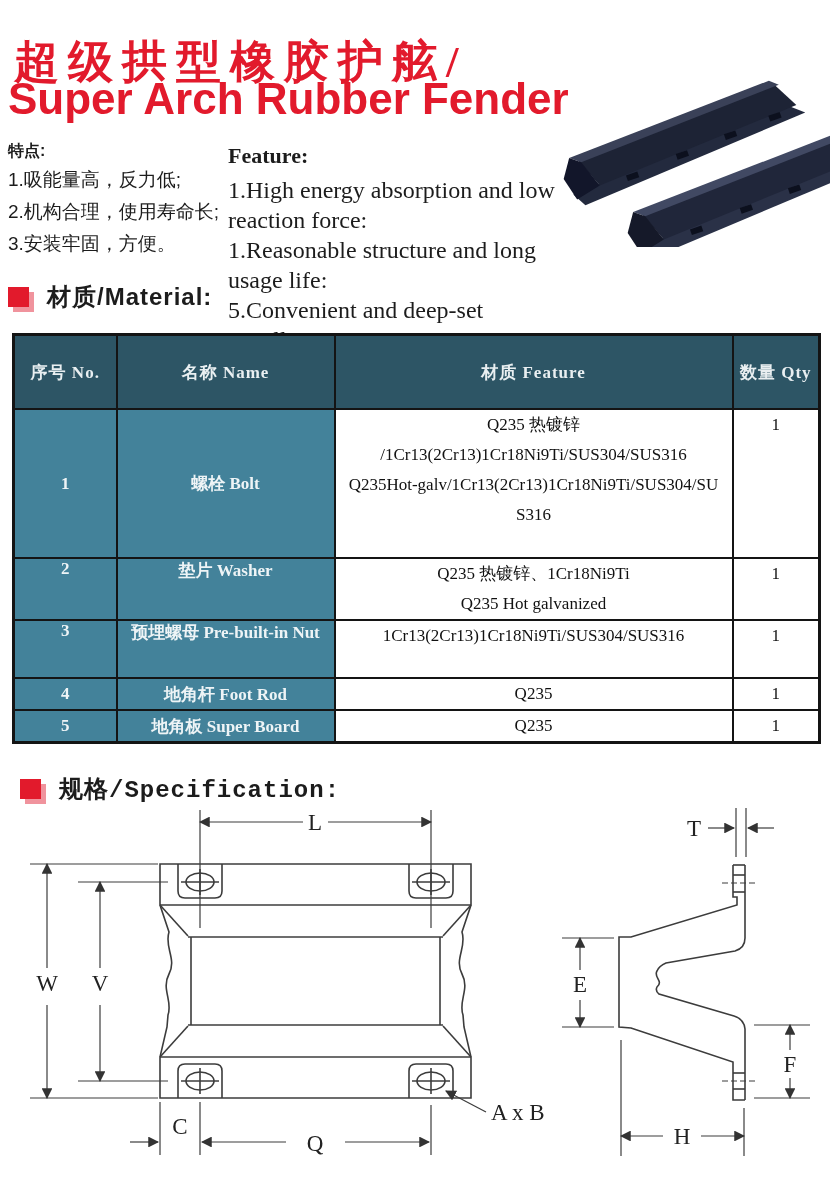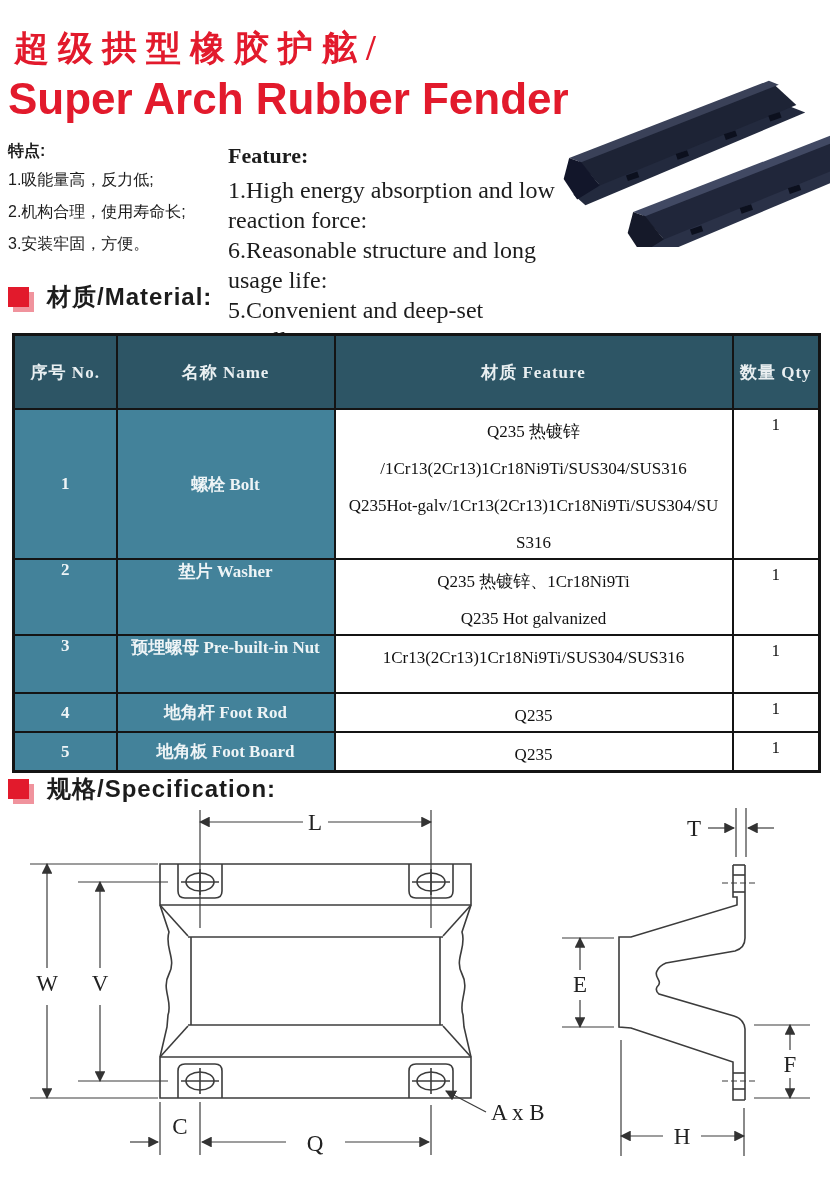--- a/index.html
+++ b/index.html
@@ -3,49 +3,49 @@
 <meta charset="utf-8">
 <style>
   :root{
     --red:#e21a2c; --red-shadow:#f0939d;
     --header-teal:#2d5565; --row-teal:#43829a;
     --border:#141414; --ink:#1c1c1c; --line:#3c3c3c;
   }
   html,body{margin:0;padding:0;background:#fff;}
   .page{position:relative;width:830px;height:1194px;background:#fff;overflow:hidden;
         font-family:"Liberation Sans",sans-serif;color:var(--ink);}
-  .title-zh{position:absolute;left:14px;top:25px;font-family:"Liberation Serif",serif;
-        font-weight:bold;font-size:35px;letter-spacing:9px;color:var(--red);white-space:nowrap;}
+  .title-zh{position:absolute;left:14px;top:32px;font-family:"Liberation Serif",serif;
+        font-weight:bold;font-size:45px;letter-spacing:9px;color:var(--red);white-space:nowrap;}
   .title-en{position:absolute;left:8px;top:74px;font-family:Liberation Sans, sans-serif;
         font-weight:bold;font-size:44px;color:var(--red);white-space:nowrap;}
   .feat-zh{position:absolute;left:8px;top:141px;width:218px;}
   .feat-zh .hd{font-size:16px;font-weight:bold;margin:0 0 2px 0;}
-  .feat-zh .it{font-size:16px;line-height:32px;}
+  .feat-zh .it{font-size:19px;line-height:32px;}
   .feat-en{position:absolute;left:228px;top:143px;width:335px;font-family:"Liberation Serif",serif;}
   .feat-en .hd{font-size:22px;font-weight:bold;margin:0 0 6px 0;}
   .feat-en .it{font-size:24px;line-height:30px;}
   .photo{position:absolute;left:553px;top:55px;width:277px;height:192px;}
   .section-head{position:absolute;display:flex;align-items:center;gap:18px;}
   .section-head .bullet{width:21px;height:20px;background:var(--red);
         box-shadow:5px 5px 0 var(--red-shadow);}
   .section-head .label{font-size:24px;font-weight:bold;letter-spacing:1px;}
   .mat-head{left:8px;top:281px;}
-  .spec-head{left:8px;top:773px;}
+  .spec-head{left:20px;top:773px;font-family:Liberation Mono, monospace;}
   table.mat{position:absolute;left:12px;top:333px;width:806px;border-collapse:collapse;
         table-layout:fixed;font-family:"Liberation Serif",serif;font-size:17px;border-radius:31px;}
   table.mat td,table.mat th{border:2px solid var(--border);text-align:center;padding:0;}
   table.mat{border:3px solid var(--border);}
   table.mat th{height:72px;background:var(--header-teal);color:#e9eff1;font-weight:bold;
         font-size:17px;letter-spacing:1px;}
   td.teal{background:var(--row-teal);color:#eef4f6;font-weight:bold;}
   tr.r1 td{height:147px;} tr.r2 td{height:55px;} tr.r3 td{height:56px;}
   tr.r4 td{height:27px;} tr.r5 td{height:27px;}
   td.vmid{vertical-align:middle;} td.vtop{vertical-align:top;padding-top:4px;}
   td.mat-cell{background:#fff;color:#111;font-weight:normal;vertical-align:top;padding-top:3px;}
-  td.mat-cell .ln{line-height:30px;margin-top:7px;}
+  td.mat-cell .ln{line-height:30px;}
   td.qty{background:#fff;color:#111;vertical-align:top;padding-top:3px;line-height:30px;}
   .drawing{position:absolute;}
   .dwg-left{left:18px;top:800px;}
   .dwg-right{left:558px;top:800px;}
   svg .dimtxt{font-family:"Liberation Serif",serif;font-size:23px;fill:#222;}
 </style>
 </head>
 <body>
 
 <div class="page">
@@ -56,21 +56,21 @@
   <div class="feat-zh">
     <div class="hd">特点:</div>
     <div class="it">1.吸能量高，反力低;</div>
     <div class="it">2.机构合理，使用寿命长;</div>
     <div class="it">3.安装牢固，方便。</div>
   </div>
 
   <div class="feat-en">
     <div class="hd">Feature:</div>
     <div class="it">1.High energy absorption and low reaction force:</div>
-    <div class="it">6.Reasonable structure and long usage life:</div>
+    <div class="it">1.Reasonable structure and long usage life:</div>
     <div class="it">5.Convenient and deep-set installation.</div>
   </div>
 
   <svg class="photo" viewBox="0 0 277 192" xmlns="http://www.w3.org/2000/svg">
     <g transform="translate(6,98) rotate(-19)">
       <polygon points="0,44 232,30 246,42 8,58" fill="#232a3e"></polygon>
       <polygon points="16,14 226,6 240,32 28,44" fill="#1d2335"></polygon>
       <polygon points="8,8 222,0 230,7 18,16" fill="#3a4158"></polygon>
       <polygon points="8,8 18,16 28,44 2,50 -4,26" fill="#12162a"></polygon>
       <rect x="56" y="43" width="12" height="6" fill="#0c101e"></rect>
@@ -142,21 +142,21 @@
       <tr class="r4">
         <td class="teal vmid">4</td>
         <td class="teal vmid">地角杆 Foot Rod</td>
         <td class="mat-cell">
           <div class="ln">Q235</div>
         </td>
         <td class="qty">1</td>
       </tr>
       <tr class="r5">
         <td class="teal vmid">5</td>
-        <td class="teal vmid">地角板 Foot Board</td>
+        <td class="teal vmid">地角板 Super Board</td>
         <td class="mat-cell">
           <div class="ln">Q235</div>
         </td>
         <td class="qty">1</td>
       </tr>
     </tbody>
   </table>
 
   <div class="section-head spec-head">
     <span class="bullet"></span>

